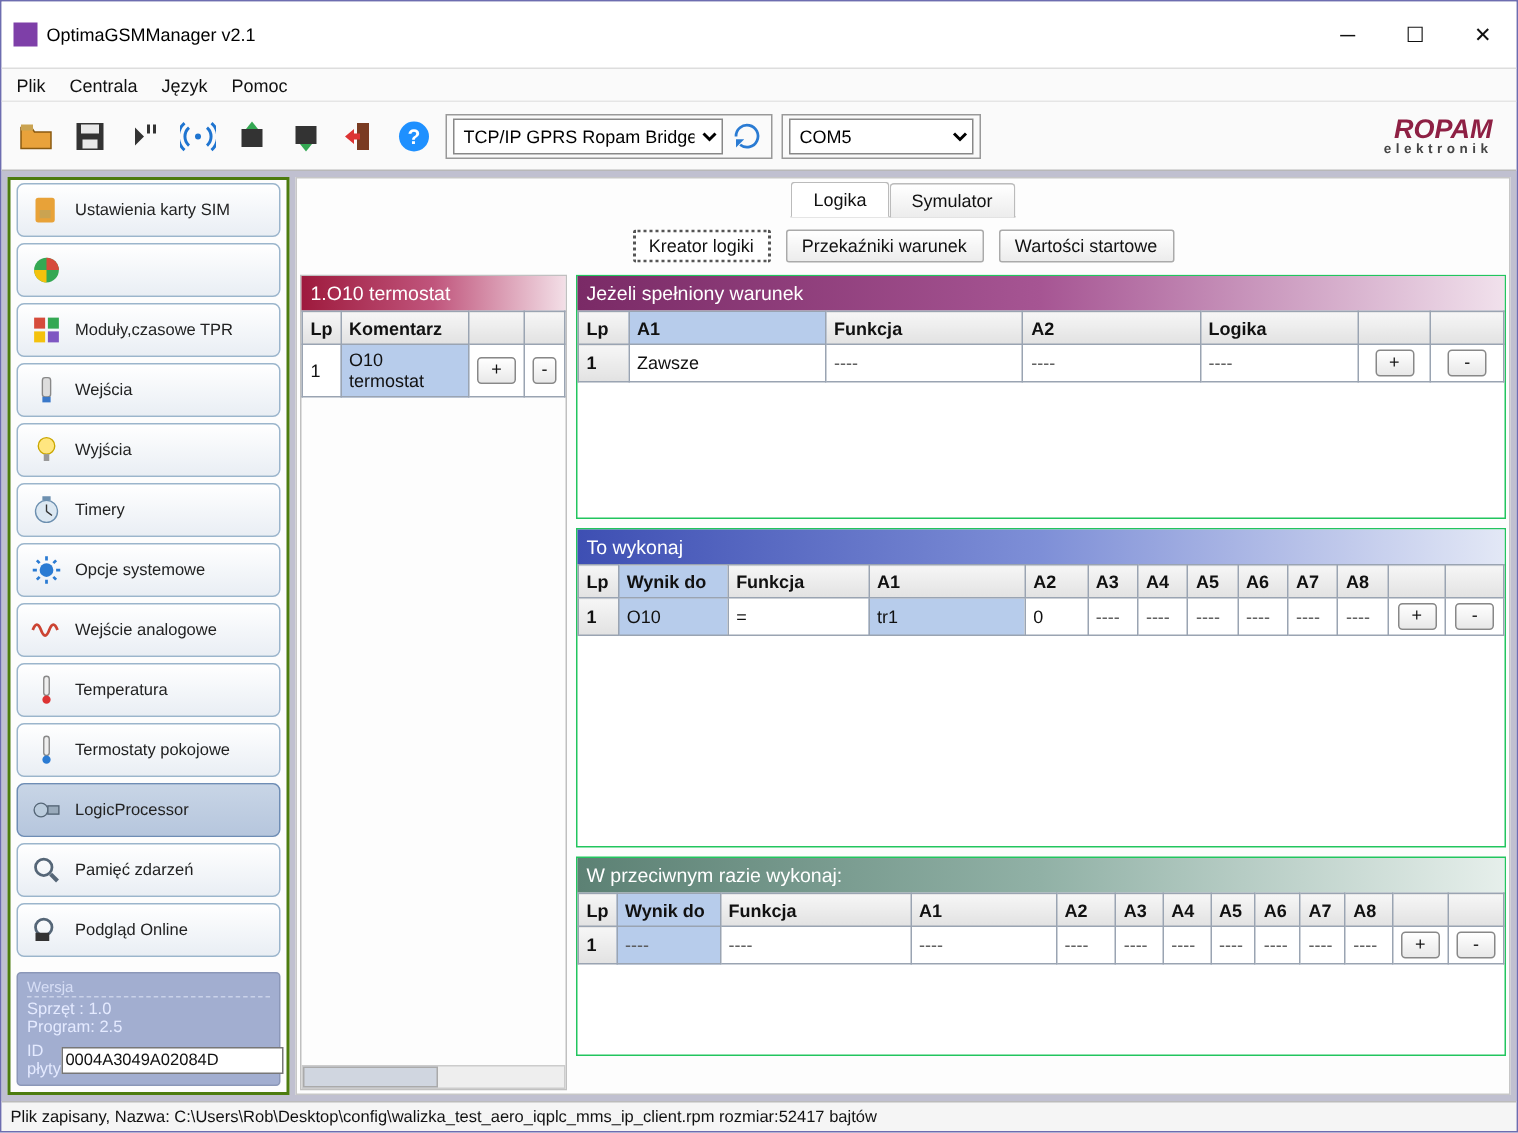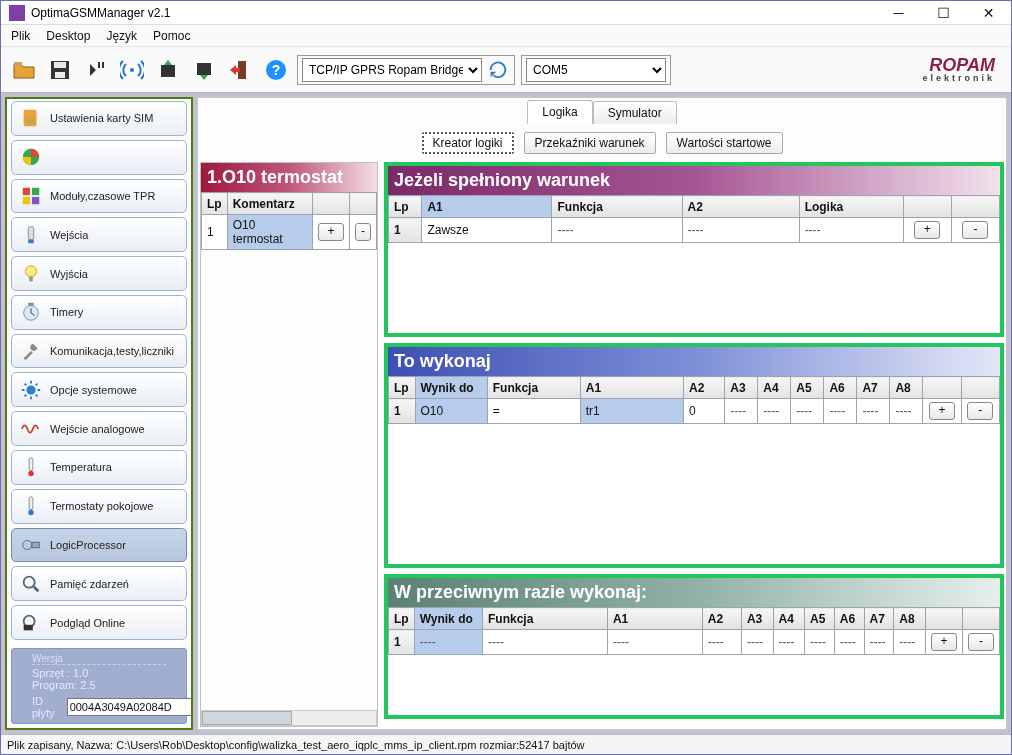--- a/index.html
+++ b/index.html
@@ -12,21 +12,21 @@
     width: 1012px;
     height: 755px;
     overflow: hidden;
     display: flex;
     flex-direction: column;
     border: 1px solid #6d6db0;
   }
 
   
   .titlebar {
-    height: 24px;
+    height: 45px;
     background: #fff;
     display: flex;
     align-items: center;
     border-bottom: 1px solid #ddd;
   }
   .titlebar .app-ico {
     width: 16px; height: 16px;
     margin: 0 6px 0 8px;
     background: #7e3fa8;
     display:inline-block;
@@ -130,24 +130,24 @@
   }
   .sidebar-item .sicon{ width:22px;height:22px;flex:0 0 22px; }
   .sidebar-item .sicon svg{width:100%;height:100%;}
 
   .versionbox{
     margin:6px 4px 4px;
     background:#a2aed0;
     border:1px solid #8b97b8;
     border-radius:3px;
     color:#e4eaff;
-    padding:4px 20px;
+    padding:4px 6px;
     font-size:11px;
   }
-  .versionbox .hrow{ display:flex;align-items:center;gap:12px;margin-top:4px;}
+  .versionbox .hrow{ display:flex;align-items:center;gap:0;margin-top:4px;}
   .versionbox input{
     flex:1; background:#fff;color:#111;font-size:11px;border:1px solid #777;
     padding:2px;
   }
 
   
   .content{
     flex:1;
     background:#fdfdfd;
     border:1px solid #c7c7c7;
@@ -202,21 +202,21 @@
     display:flex;
     gap:6px;
     overflow:hidden;
   }
   .left-panel{
     width:178px;
     border:1px solid #c0c0c0;
     display:flex;flex-direction:column;
   }
   .sectionhead{
-    color:#fff;font-weight:700;font-size:18px;
+    color:#fff;font-weight:400;font-size:13px;
     padding:4px 6px;
   }
   .sectionhead.red   { background:linear-gradient(to right,#9e1a3d,#c0557c,#f3dfe7);}
   .sectionhead.purple{ background:linear-gradient(to right,#7a2a66,#a65593,#f1e1ec);}
   .sectionhead.blue  { background:linear-gradient(to right,#3e4fb3,#7e8fd7,#e3e8f6);}
   .sectionhead.green { background:linear-gradient(to right,#5c8174,#91b1a6,#e6efeb);}
 
   .grid{
     font-size:12px;
     border-collapse:collapse;
@@ -242,21 +242,21 @@
     display:inline-block;
     border-radius:3px;
   }
 
   .right-panel{
     flex:1;
     display:flex;flex-direction:column;
     gap:6px;
     overflow:auto;
   }
-  .tablewrap{ border:4px solid #22c55e; background:#fff; }
+  .tablewrap{ border:1px solid #22c55e; background:#fff; }
   .tablewrap .body{ min-height:60px; }
 
   
   .statusbar{
     height:20px;
     background:#f5f5f5;
     border-top:1px solid #bbb;
     font-size:11px;
     color:#111;
     padding:2px 6px;
@@ -280,21 +280,21 @@
 <div class="titlebar">
   <span class="app-ico"></span>
   <span class="title">OptimaGSMManager v2.1</span>
   <div class="winbtn">─</div>
   <div class="winbtn">☐</div>
   <div class="winbtn close">✕</div>
 </div>
 
 <div class="menubar">
   <div class="mitem">Plik</div>
-  <div class="mitem">Desktop</div>
+  <div class="mitem">Centrala</div>
   <div class="mitem">Język</div>
   <div class="mitem">Pomoc</div>
 </div>
 
 <div class="toolbar">
   <div class="tbtn">
     <svg viewBox="0 0 24 24">
         <path fill="#e9a23b" stroke="#8a5a10" d="M2 6h7l2 3h11v11H2z"></path>
         <rect x="2" y="4" width="8" height="4" fill="#caa351"></rect>
       </svg>
@@ -348,21 +348,21 @@
     </select>
     <div class="tbtn" style="width:24px;height:24px">
       <svg viewBox="0 0 24 24">
           <path fill="none" stroke="#2a7bd3" stroke-width="2" d="M4 12a8 8 0 1 1 3 6"></path>
           <path fill="#2a7bd3" d="M4 20v-6h6z"></path>
         </svg>
     </div>
   </div>
 
   <div class="combo-wrap">
-    <select class="combo-sunken" style="width:140px">
+    <select class="combo-sunken" style="width:123px">
       <option>COM5</option>
     </select>
   </div>
 
   <div class="logo-right">
     <span>ROPAM</span>
     <small>elektronik</small>
   </div>
 </div>
 
@@ -406,26 +406,20 @@
           </svg></span>
       <span>Wyjścia</span>
     </div>
     <div class="sidebar-item">
       <span class="sicon"><svg viewBox="0 0 24 24">
             <circle cx="12" cy="13" r="8" fill="#dce8f2" stroke="#6d90b0"></circle>
             <path stroke="#333" d="M12 13V8M12 13l4 3"></path>
             <rect x="9" y="2" width="6" height="3" fill="#6d90b0"></rect>
           </svg></span>
       <span>Timery</span>
-    </div>
-    <div class="sidebar-item">
-      <span class="sicon"><svg viewBox="0 0 24 24">
-            <path fill="#888" d="M4 20l8-8 2 2-8 8zM14 4a4 4 0 105 5l-3-3z"></path>
-          </svg></span>
-      <span>Komunikacja,testy,liczniki</span>
     </div>
     <div class="sidebar-item">
       <span class="sicon"><svg viewBox="0 0 24 24">
             <circle cx="12" cy="12" r="5" fill="#2a7bd3"></circle>
             <g stroke="#2a7bd3" stroke-width="2">
               <path d="M12 2v3M12 19v3M2 12h3M19 12h3M5 5l2 2M17 17l2 2M19 5l-2 2M5 19l2-2"></path>
             </g>
           </svg></span>
       <span>Opcje systemowe</span>
     </div>

